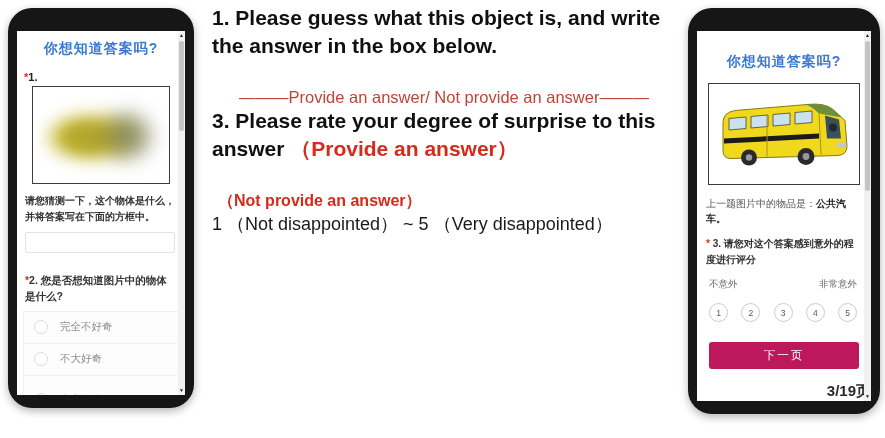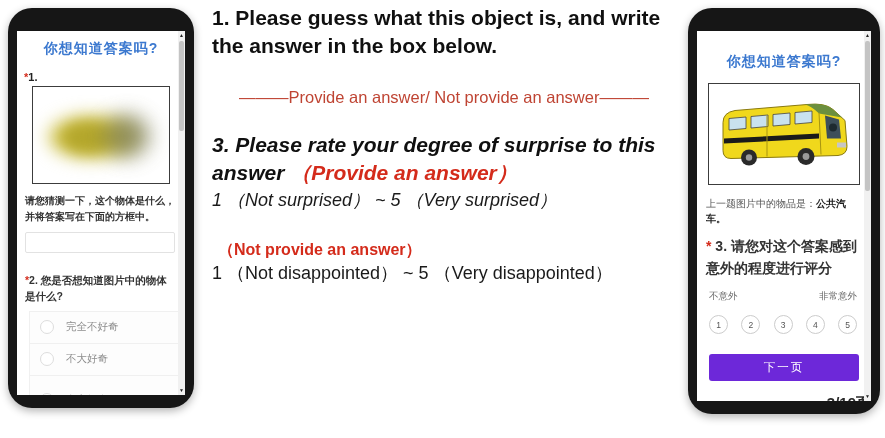--- a/index.html
+++ b/index.html
@@ -31,49 +31,49 @@
   .blob{position:absolute;border-radius:50%;}
   .blob1{left:12%;top:30%;width:62%;height:44%;background:#cdbf42;filter:blur(9px);}
   .blob2{left:52%;top:28%;width:34%;height:46%;background:#7d7d52;filter:blur(10px);opacity:.75;}
   .blob3{left:22%;top:38%;width:36%;height:30%;background:#b3a62b;filter:blur(7px);}
 
   .p-instruction{margin:9px 8px 7px 8px;font-size:10px;line-height:1.55;color:#333;font-weight:bold;}
   .answer-input{display:block;margin:8px 8px 0 8px;width:calc(100% - 18px);height:21px;
                 border:1px solid #e2e2e2;border-radius:2px;box-sizing:border-box;background:#fff;}
   .q2row{margin:20px 8px 6px 8px;font-size:10.5px;font-weight:bold;color:#333;line-height:1.5;}
 
-  .options{margin:4px 6px 0 12px;}
+  .options{margin:4px 6px 0 6px;}
   .option-row{display:flex;align-items:center;height:31px;border:1px solid #f0f0f0;
               border-bottom:none;background:#fdfdfd;}
   .option-row:last-child{border-bottom:1px solid #f0f0f0;align-items:flex-end;}
   .radio{width:12px;height:12px;border:1px solid #ddd;border-radius:50%;margin:0 12px 0 10px;
          background:#fff;flex:0 0 auto;}
   .option-label{font-size:10.5px;color:#8d8d8d;}
 
   
   .answerline{margin:11px 9px 0 9px;font-size:10px;color:#555;line-height:1.5;}
   .answerword{font-weight:bold;color:#1c1c1c;}
-  .q3row{margin:10px 9px 7px 9px;font-size:14px;font-weight:bold;color:#333;line-height:1.55;}
+  .q3row{margin:10px 9px 7px 9px;font-size:10px;font-weight:bold;color:#333;line-height:1.55;}
   .scalelabels{display:flex;justify-content:space-between;margin:11px 14px 0 12px;
                font-size:9.5px;color:#666;}
   .scalecircles{display:flex;justify-content:space-between;margin:12px 14px 0 12px;}
   .scircle{width:17px;height:17px;border:1px solid #ccc;border-radius:50%;background:#fff;
            font-size:8.5px;color:#555;display:flex;align-items:center;justify-content:center;}
-  .nextbtn{margin:20px 12px 0 12px;height:27px;background:#6d28d9;border-radius:3px;
+  .nextbtn{margin:20px 12px 0 12px;height:27px;background:#be185d;border-radius:3px;
            display:flex;align-items:center;justify-content:center;color:#fff;font-size:11.5px;
            letter-spacing:2px;cursor:pointer;}
   .pageind{margin-top:13px;text-align:right;font-size:15px;color:#2a2a2a;font-weight:bold;}
 
   
   .instructions{position:absolute;left:212px;top:4px;width:464px;color:#101010;}
   .ins-title{font-size:21px;font-weight:bold;line-height:1.32;}
   .ins-scale{font-size:18px;font-weight:normal;line-height:1.3;margin-top:2px;color:#1a1a1a;}
   .block2{margin-top:31px;}
   .divider{margin-top:29px;text-align:center;font-size:16.5px;color:#bf4433;}
-  .block3{margin-top:24px;font-style:italic;}
+  .block3{}
   .block4{margin-top:27px;}
   .redtag{color:#d42b1b;font-weight:bold;}
   .redtagline{font-size:16px;line-height:1.32;margin-left:6px;}
 </style>
 </head>
 <body>
 
 <div class="canvas">
 
   <div class="phone phone-left">
@@ -121,21 +121,20 @@
   </div>
 
   <div class="instructions">
     <div class="ins-title">1. Please guess what this object is, and write the answer in the box below.</div>
 
 
     <div class="divider">———Provide an answer/ Not provide an answer———</div>
 
     <div class="block3">
       <div class="ins-title"><span>3. Please rate your degree of surprise to this answer </span><span class="redtag">（Provide an answer）</span></div>
-      <div class="ins-scale">1 （Not surprised） ~ 5 （Very surprised）</div>
     </div>
 
     <div class="block4">
       <div class="ins-title redtag redtagline">（Not provide an answer）</div>
       <div class="ins-scale">1 （Not disappointed） ~ 5 （Very disappointed）</div>
     </div>
   </div>
 
   <div class="phone phone-right">
     <div class="screen">

